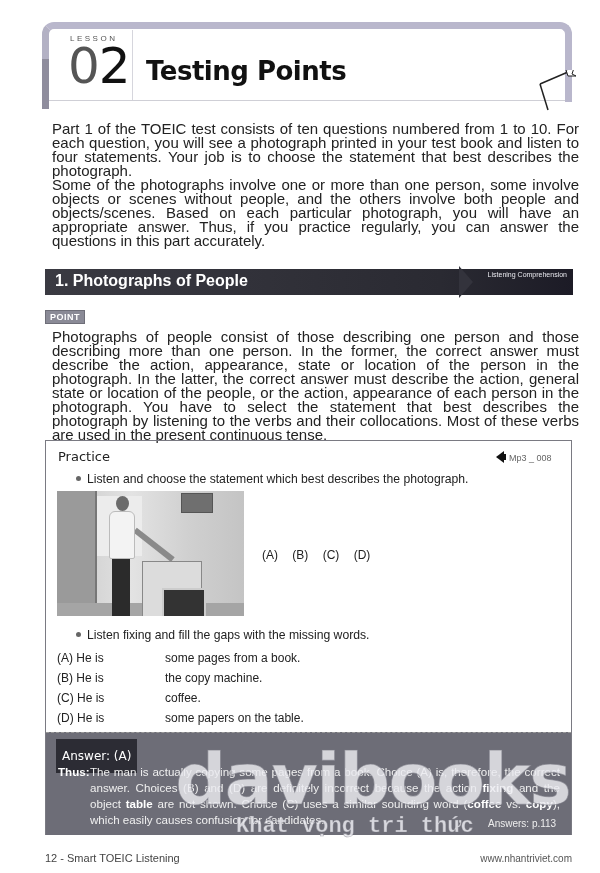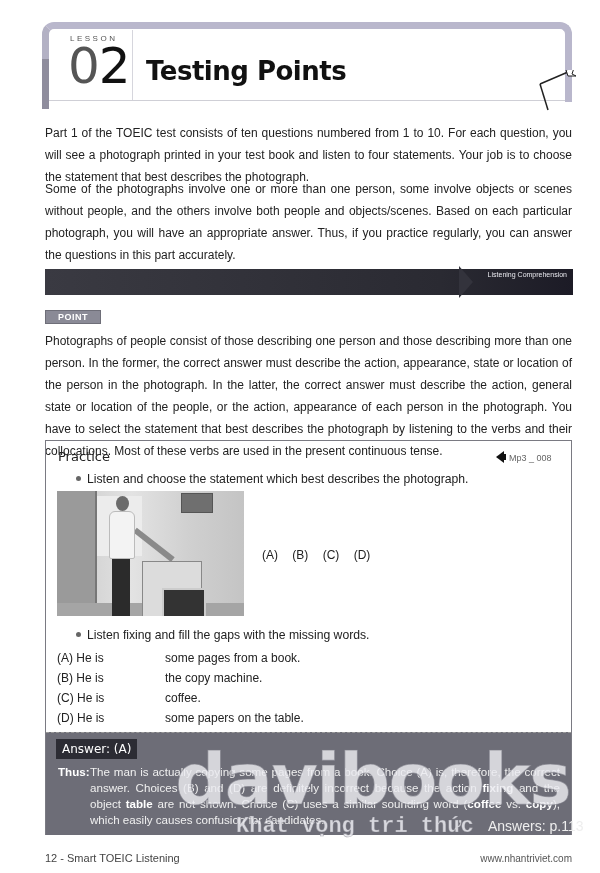--- a/index.html
+++ b/index.html
@@ -21,41 +21,41 @@
     .hdr-bottom { left: 49px; top: 100px; width: 516px; height: 1px; background: #cfcfd6; }
     .hdr-divider { left: 132px; top: 30px; width: 1px; height: 70px; background: #d6d6dd; }
     .lesson-label { left: 70px; top: 34px; font-size: 8px; letter-spacing: 2.5px; color: #555; }
     .lesson-num { left: 68px; top: 38px; font-size: 50px; line-height: 56px; font-family: "DejaVu Sans", sans-serif; letter-spacing: -1px; }
     .lesson-num .d0 { color: #555; }
     .lesson-num .d2 { color: #111; }
     .title { left: 146px; top: 56px; font-size: 26px; font-weight: bold; font-family: "DejaVu Sans", sans-serif; color: #111; letter-spacing: -0.5px; }
 
     
     .para {
-      left: 45px; width: 527px; font-size: 12px; line-height: 22px; text-align: justify; color: #222;
+      left: 52px; width: 527px; font-size: 15px; line-height: 14px; text-align: justify; color: #222;
     }
     .p1 { top: 122px; }
     .p2 { top: 178px; }
     .p3 { top: 330px; }
 
     
     .section-bar {
       left: 45px; top: 269px; width: 528px; height: 26px;
       background: linear-gradient(90deg, #3a3a42 0%, #2a2a32 75%, #1c1b26 100%);
     }
     .section-bar .arrow {
       position: absolute; left: 414px; top: -3px; width: 0; height: 0;
       border-top: 16px solid transparent; border-bottom: 16px solid transparent; border-left: 14px solid #33333c;
     }
     .section-title { position: absolute; left: 10px; top: 3px; font-size: 16px; font-weight: bold; color: #fff; }
     .section-sub { position: absolute; right: 6px; top: 2px; font-size: 7px; color: #e8e8ee; }
 
     .point-badge {
       left: 45px; top: 310px; background: #8a8a96; color: #fff; font-size: 9px; font-weight: bold;
-      padding: 1px 12px; letter-spacing: 0.5px; border: 1px solid #6e6e78;
+      padding: 1px 4px; letter-spacing: 0.5px; border: 1px solid #6e6e78;
     }
 
     
     .practice-box {
       left: 45px; top: 440px; width: 527px; height: 395px; border: 1.5px solid #7a7a82; box-sizing: border-box;
     }
     .practice-title { left: 58px; top: 449px; font-size: 13px; color: #222; font-family: "DejaVu Sans", sans-serif; }
     .mp3 { left: 496px; top: 451px; font-size: 9px; color: #666; display: flex; align-items: flex-end; gap: 3px; }
     .speaker { width: 0; height: 0; border-top: 6px solid transparent; border-bottom: 6px solid transparent; border-right: 8px solid #111; position: relative; margin-right: 2px; }
     .speaker::before { content: ""; position: absolute; left: 6px; top: -3px; width: 4px; height: 6px; background: #111; }
@@ -84,26 +84,26 @@
 
     .fill-row { left: 57px; font-size: 12px; color: #222; }
     .fill-row .lbl { display: inline-block; width: 108px; }
     .r0 { top: 651px; } .r1 { top: 671px; } .r2 { top: 691px; } .r3 { top: 711px; }
 
     
     .answer-panel {
       left: 46px; top: 732px; width: 525px; height: 102px; background: #6d6d77;
       border-top: 1px dashed #999;
     }
-    .answer-badge { left: 56px; top: 739px; background: #2c2c34; color: #fff; font-size: 12px; padding: 3px 6px; font-family: "DejaVu Sans", sans-serif; }
+    .answer-badge { left: 56px; top: 739px; background: #2c2c34; color: #fff; font-size: 12px; padding: 10px 6px; font-family: "DejaVu Sans", sans-serif; }
     .tips { left: 58px; top: 764px; width: 502px; font-size: 11.6px; line-height: 16px; color: #f0f0f0; }
     .tips .tips-label { position: absolute; left: 0; top: 0; font-weight: bold; color: #fff; }
     .tips .tips-text { margin-left: 32px; text-align: justify; display: block; }
     .tips b { color: #fff; }
-    .answers-ref { left: 488px; top: 818px; font-size: 14px; color: #eee; }
+    .answers-ref { left: 488px; top: 818px; font-size: 10px; color: #eee; }
 
     
     .wm-big { left: 175px; top: 737px; font-size: 72px; font-weight: bold; color: rgba(235,235,240,0.82); letter-spacing: -2px; font-family: "DejaVu Sans", sans-serif; -webkit-text-stroke: 1px rgba(120,120,130,0.6); pointer-events: none; }
     .wm-small { left: 236px; top: 814px; font-size: 22px; font-weight: bold; color: rgba(235,235,240,0.85); -webkit-text-stroke: 0.6px rgba(120,120,130,0.6); font-family: Liberation Mono, monospace; pointer-events: none; }
 
     
     .footer-left { left: 45px; top: 852px; font-size: 11px; color: #444; }
     .footer-right { right: 28px; top: 853px; font-size: 10px; color: #555; }
 
     svg.dart { position: absolute; left: 530px; top: 70px; }
@@ -122,20 +122,21 @@
   <line x1="10" y1="14" x2="38" y2="2" stroke="#222" stroke-width="1.5"></line>
   <line x1="10" y1="14" x2="18" y2="40" stroke="#222" stroke-width="1.5"></line>
   <path d="M36 0 L44 -2 L42 4 L46 6 L38 6 Z" fill="#fff" stroke="#222" stroke-width="1"></path>
 </svg>
 
 <div class="abs para p1">Part 1 of the TOEIC test consists of ten questions numbered from 1 to 10. For each question, you will see a photograph printed in your test book and listen to four statements. Your job is to choose the statement that best describes the photograph.</div>
 <div class="abs para p2">Some of the photographs involve one or more than one person, some involve objects or scenes without people, and the others involve both people and objects/scenes. Based on each particular photograph, you will have an appropriate answer. Thus, if you practice regularly, you can answer the questions in this part accurately.</div>
 
 <div class="abs section-bar">
   <div class="arrow"></div>
+  <span class="section-title">1. Photographs of People</span>
   <span class="section-sub">Listening Comprehension</span>
 </div>
 <div class="abs point-badge">POINT</div>
 <div class="abs para p3">Photographs of people consist of those describing one person and those describing more than one person. In the former, the correct answer must describe the action, appearance, state or location of the person in the photograph. In the latter, the correct answer must describe the action, general state or location of the people, or the action, appearance of each person in the photograph. You have to select the statement that best describes the photograph by listening to the verbs and their collocations. Most of these verbs are used in the present continuous tense.</div>
 
 <div class="abs practice-box"></div>
 <div class="abs practice-title">Practice</div>
 <div class="abs mp3">
   <span class="speaker"></span>
   <span>Mp3 _ 008</span>

